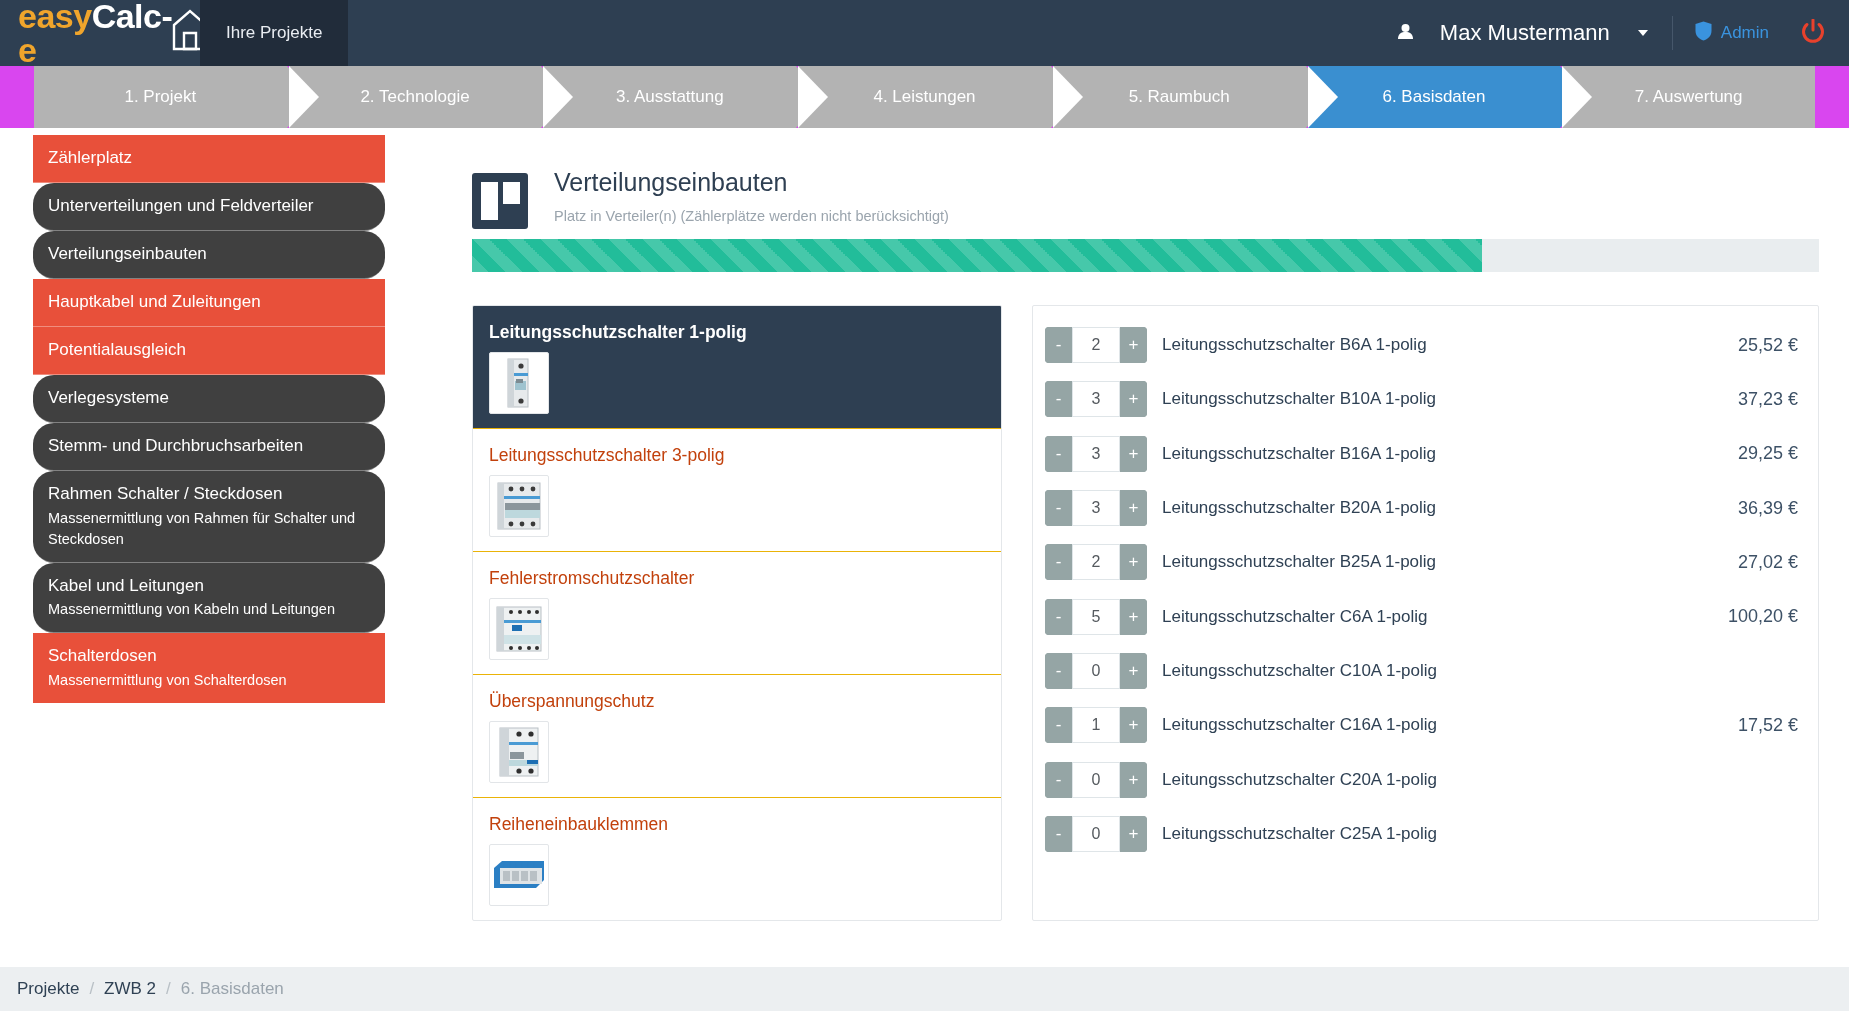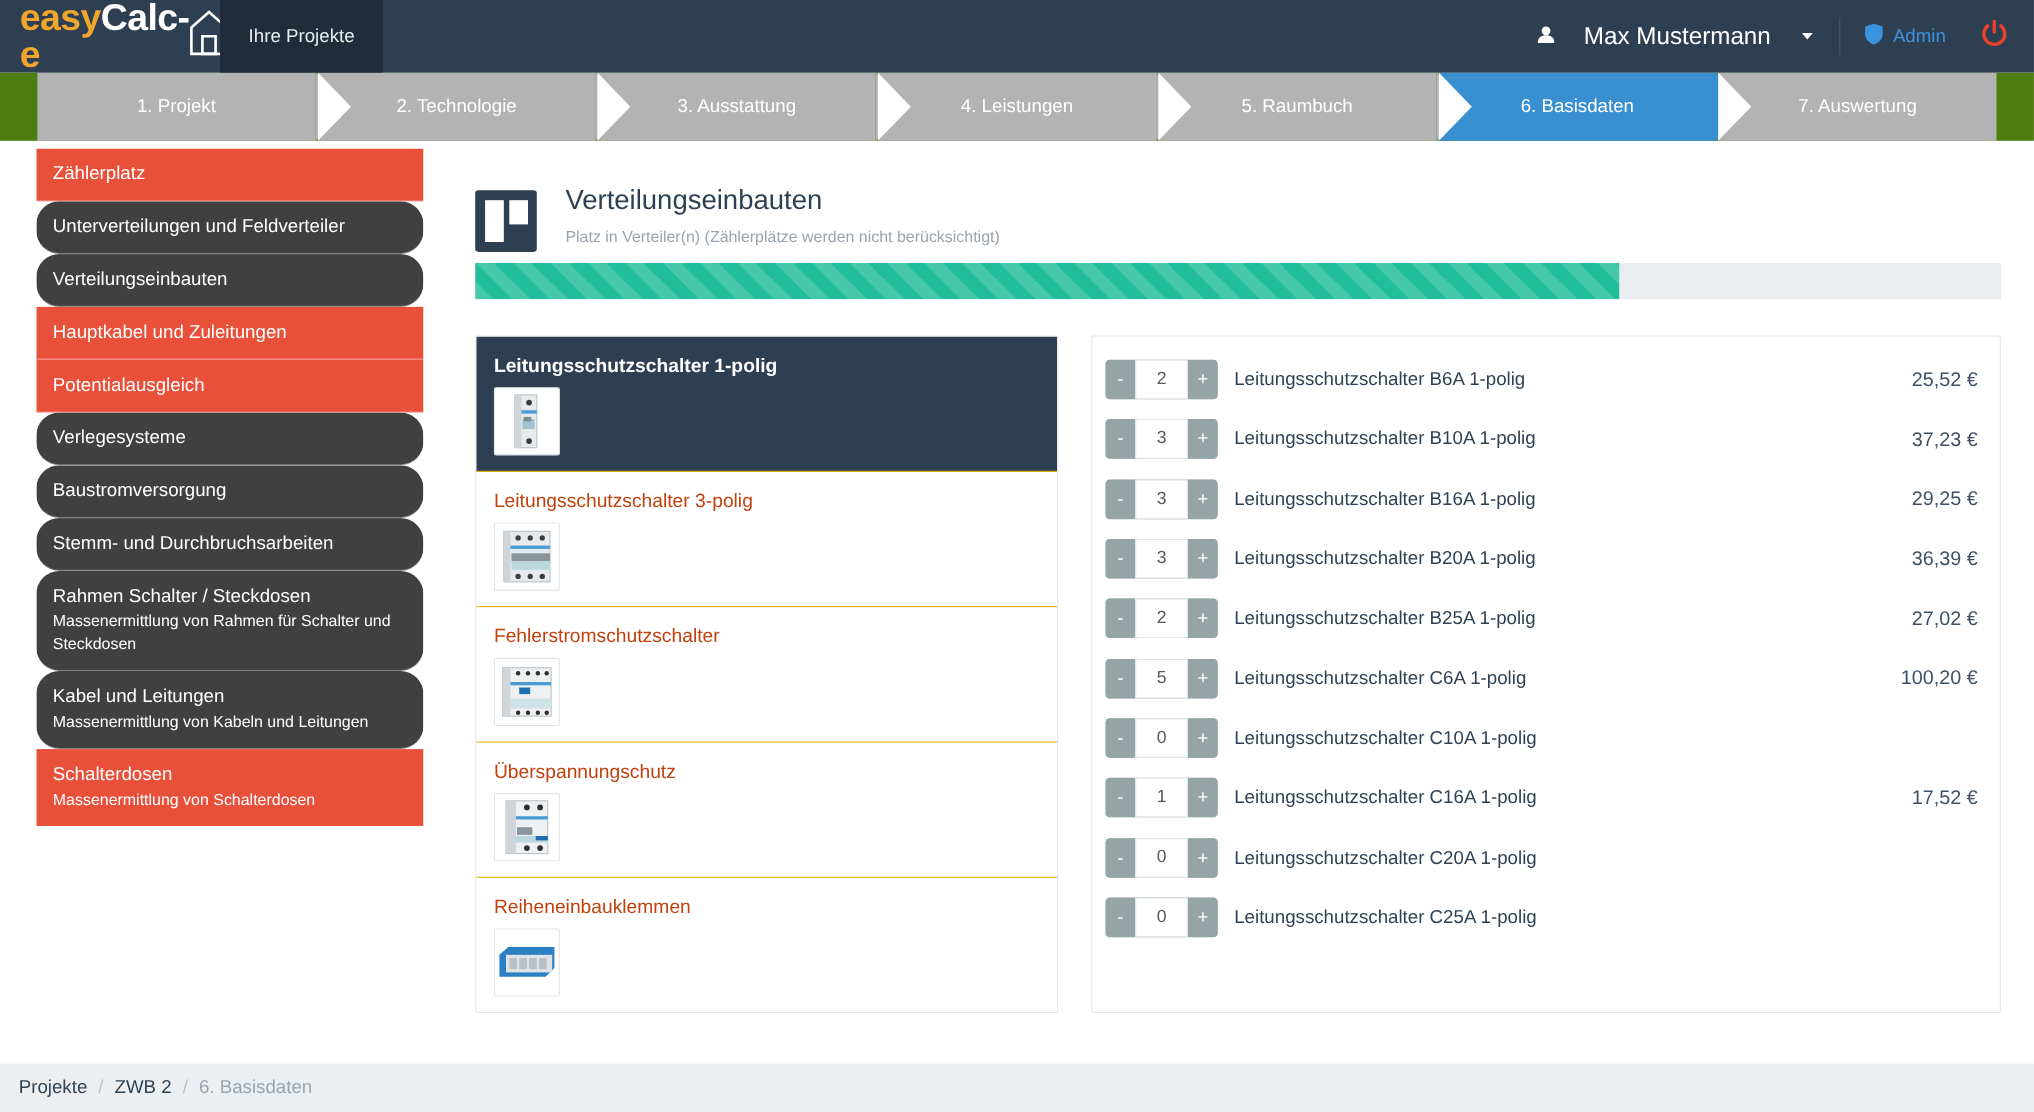--- a/index.html
+++ b/index.html
@@ -44,21 +44,21 @@
   .admin-link {
     display: flex; align-items: center; gap: 9px;
     color: #3a93de; font-size: 17px; padding: 0 22px; cursor: pointer;
   }
   .power-btn { padding: 0 24px 0 10px; display: flex; align-items: center; cursor: pointer; }
   .divider-v { width: 1px; height: 34px; background: #46576b; }
 
   
   .stepnav {
     position: absolute; top: 66px; left: 0; right: 0;
-    height: 62px; background: #4d7c0f;
+    height: 62px; background: #d946ef;
     padding: 0 34px;
   }
   .steps { display: flex; height: 62px; }
   .step {
     position: relative; flex: 1; background: #b3b3b3;
     display: flex; align-items: center; justify-content: center;
     color: #ffffff; font-size: 17px; cursor: pointer;
     margin-right: 2px;
   }
   .step:last-child { margin-right: 0; }
@@ -79,20 +79,21 @@
     border-left: 30px solid #ffffff;
   }
   .step:first-child .arrow-in { display: none; }
   .step:last-child .arrow-out { display: none; }
   .step-label { position: relative; z-index: 5; }
 
   
   .page {
     position: absolute; top: 128px; left: 0; right: 0; bottom: 44px;
     display: flex;
+    gap: 40px;
   }
 
   
   .sidebar {
     width: 385px; padding-left: 33px; padding-top: 7px;
     flex: 0 0 385px;
   }
   .side-item {
     padding: 12px 16px 12px 15px;
     color: #ffffff; cursor: pointer;
@@ -310,23 +311,20 @@
           <div class="si-title">Verteilungseinbauten</div>
         </div>
         <div class="side-item red">
           <div class="si-title">Hauptkabel und Zuleitungen</div>
         </div>
         <div class="side-item red">
           <div class="si-title">Potentialausgleich</div>
         </div>
         <div class="side-item green">
           <div class="si-title">Verlegesysteme</div>
-        </div>
-        <div class="side-item green">
-          <div class="si-title">Baustromversorgung</div>
         </div>
         <div class="side-item green">
           <div class="si-title">Stemm- und Durchbruchsarbeiten</div>
         </div>
         <div class="side-item green">
           <div class="si-title">Rahmen Schalter / Steckdosen</div>
           <div class="si-sub">Massenermittlung von Rahmen für Schalter und Steckdosen</div>
         </div>
         <div class="side-item green">
           <div class="si-title">Kabel und Leitungen</div>

